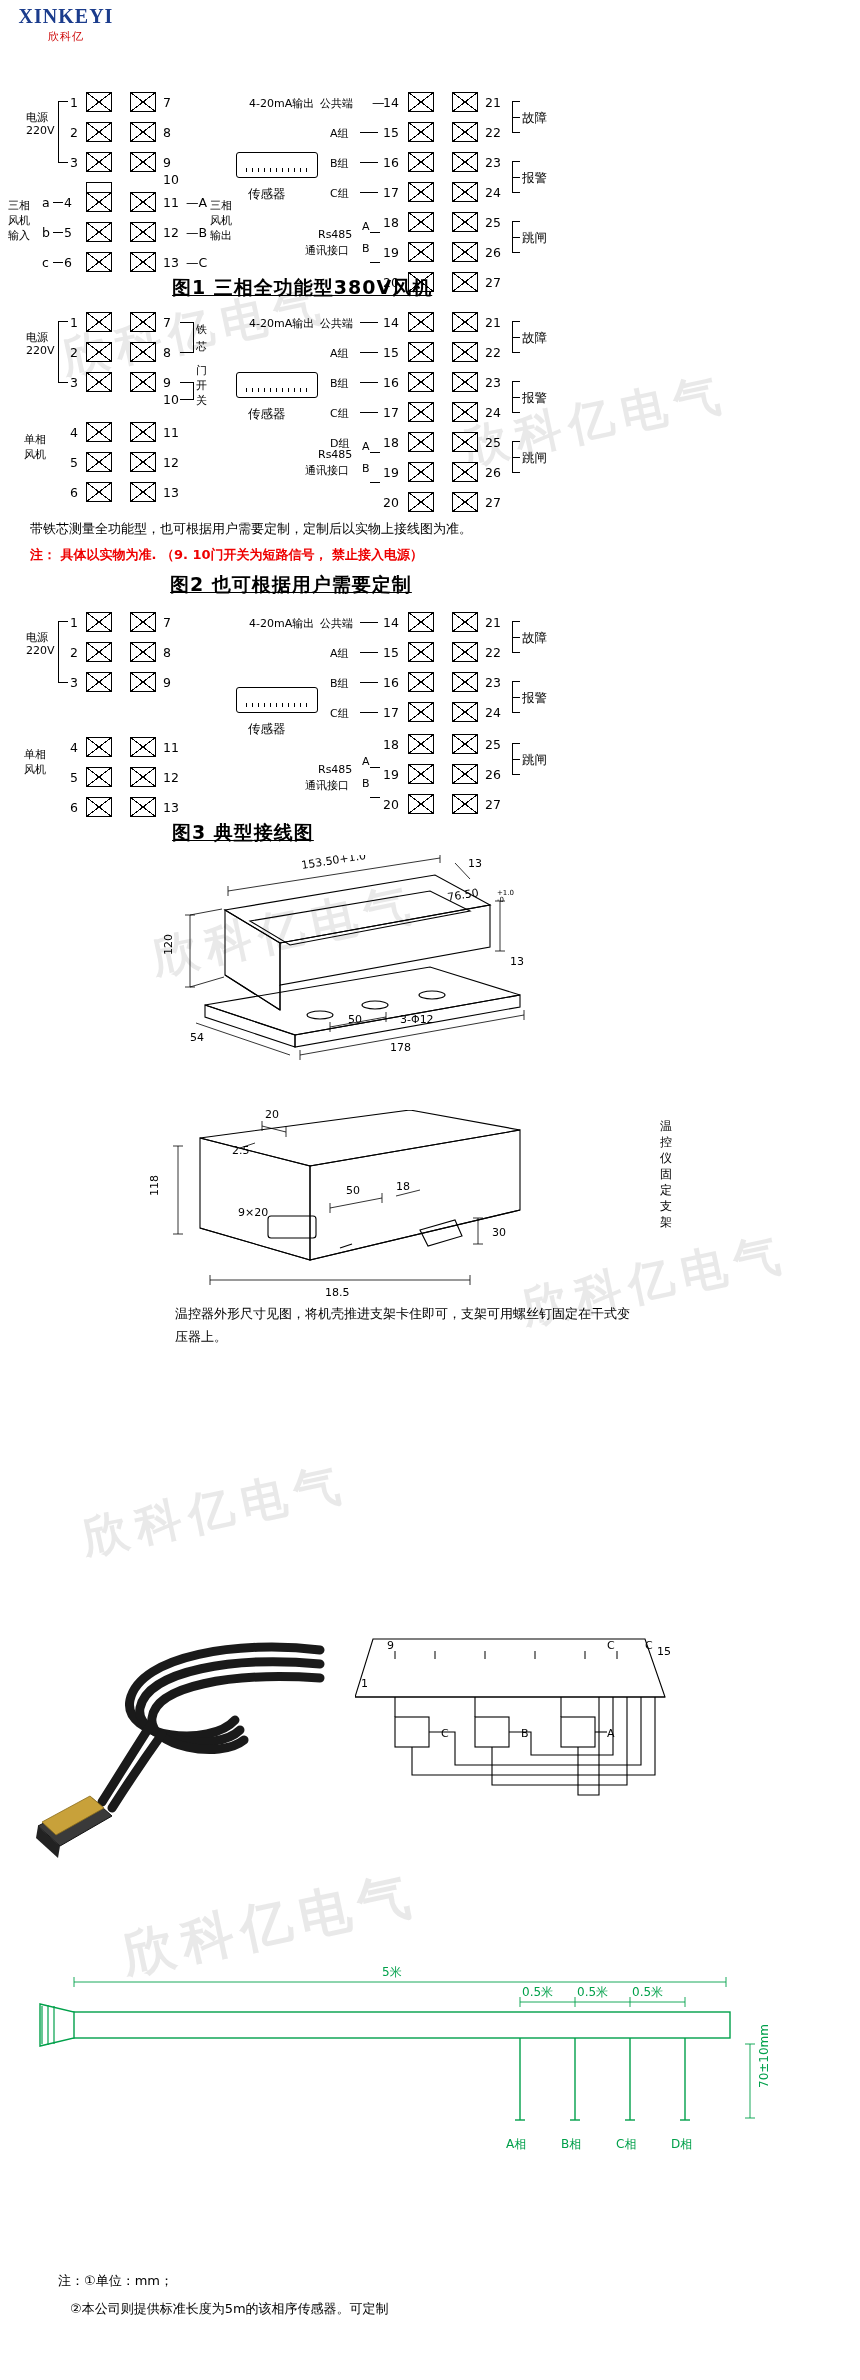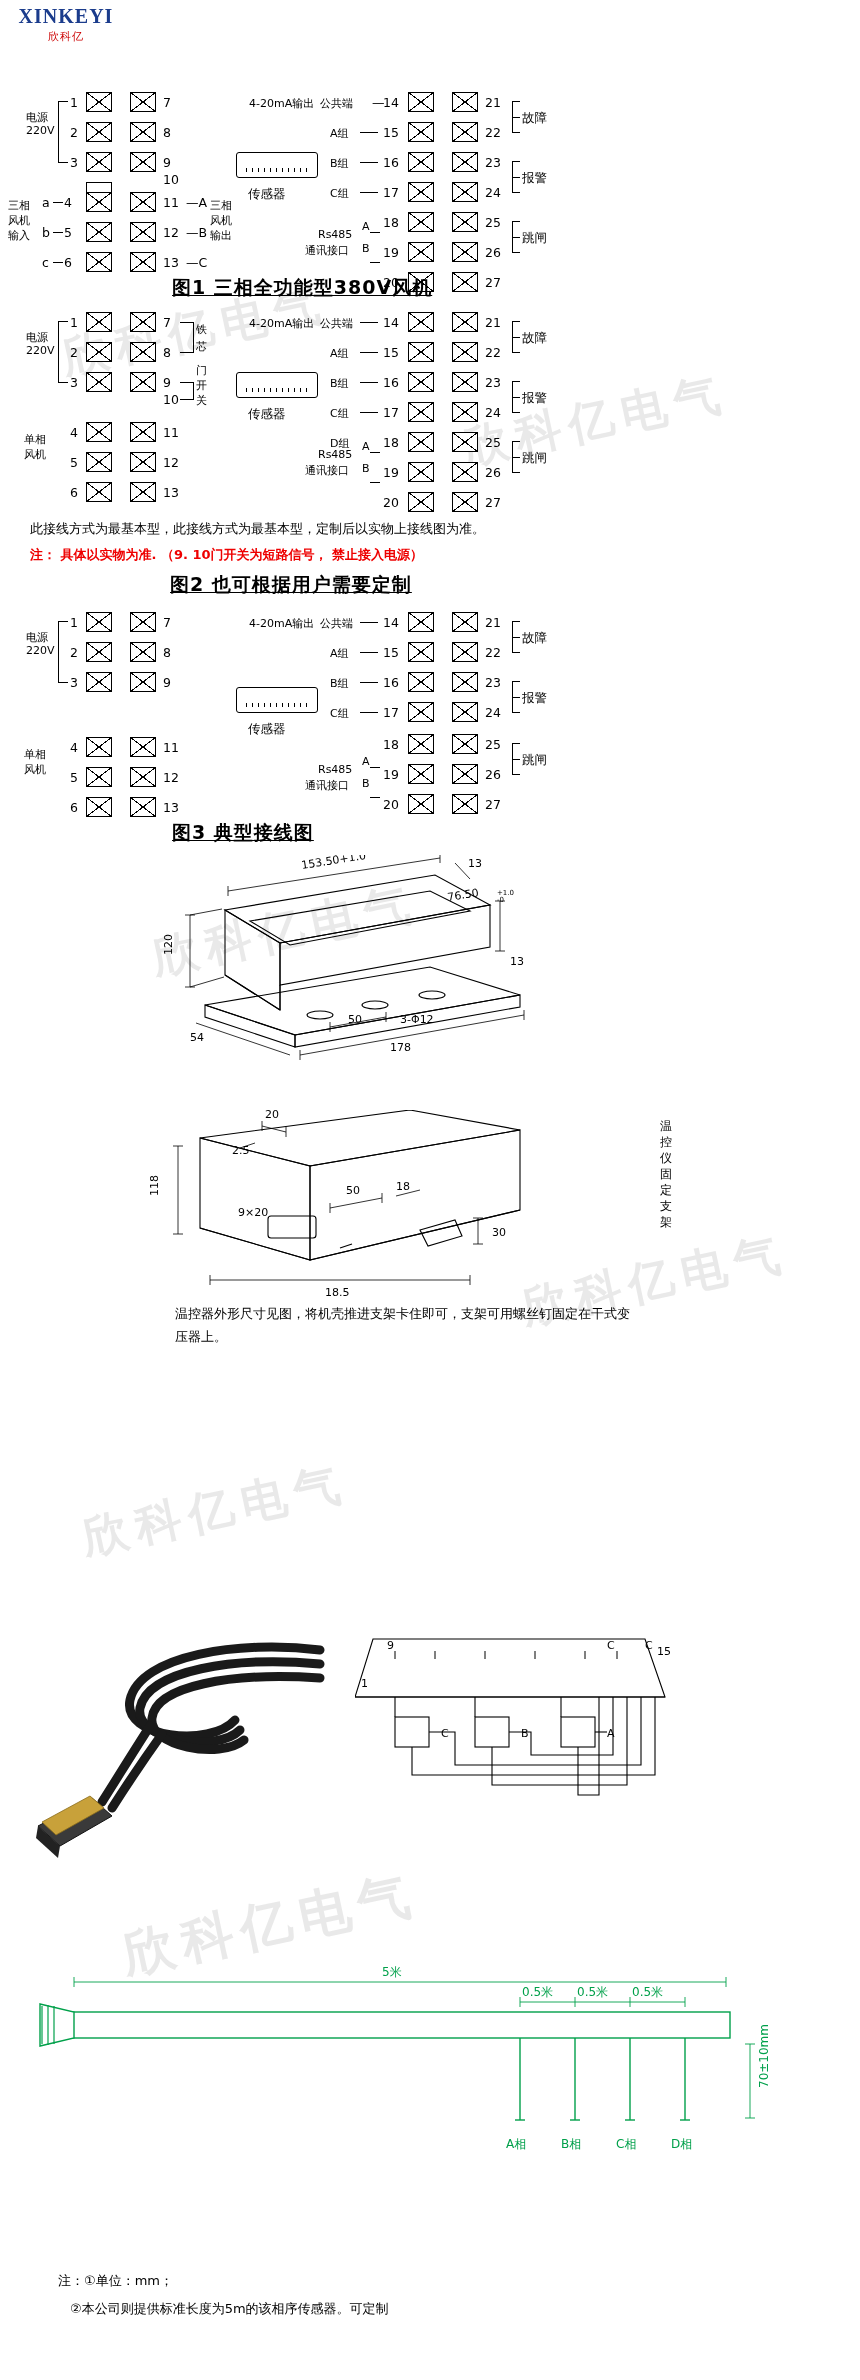--- a/index.html
+++ b/index.html
@@ -357,21 +357,21 @@
     <div class="ln h" style="left:512px; top:412px; width:8px;"></div>
     <div class="ln h" style="left:512px; top:397px; width:8px;"></div>
     <div class="t lbl" style="left:522px; top:390px;">报警</div>
 
     <div class="ln v" style="left:512px; top:441px; height:32px;"></div>
     <div class="ln h" style="left:512px; top:441px; width:8px;"></div>
     <div class="ln h" style="left:512px; top:472px; width:8px;"></div>
     <div class="ln h" style="left:512px; top:457px; width:8px;"></div>
     <div class="t lbl" style="left:522px; top:450px;">跳闸</div>
 
-    <div class="t note" style="left:30px; top:520px;">此接线方式为最基本型，此接线方式为最基本型，定制后以实物上接线图为准。</div>
+    <div class="t note" style="left:30px; top:520px;">带铁芯测量全功能型，也可根据用户需要定制，定制后以实物上接线图为准。</div>
     <div class="t note-red" style="left:30px; top:546px;">注： 具体以实物为准.    （9. 10门开关为短路信号， 禁止接入电源）</div>
     <div class="t fig-title" style="left:170px; top:572px;">图2 也可根据用户需要定制</div>
   </div>
 
   <div>
     <div class="tnum t" style="left:70px; top:615px;">1</div>
     <div class="tnum t" style="left:70px; top:645px;">2</div>
     <div class="tnum t" style="left:70px; top:675px;">3</div>
     <div class="tnum t" style="left:70px; top:740px;">4</div>
     <div class="tnum t" style="left:70px; top:770px;">5</div>

